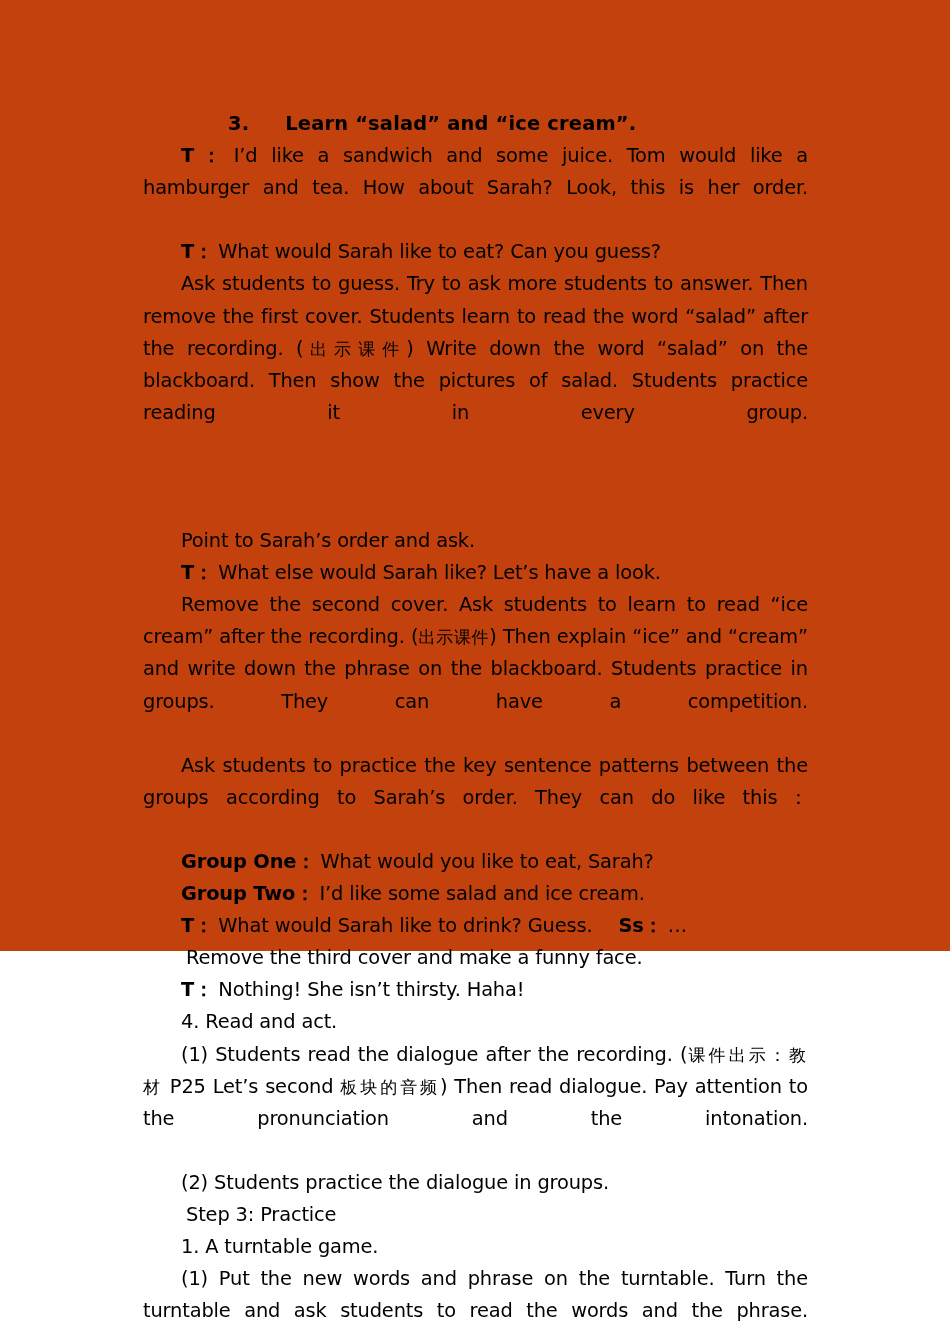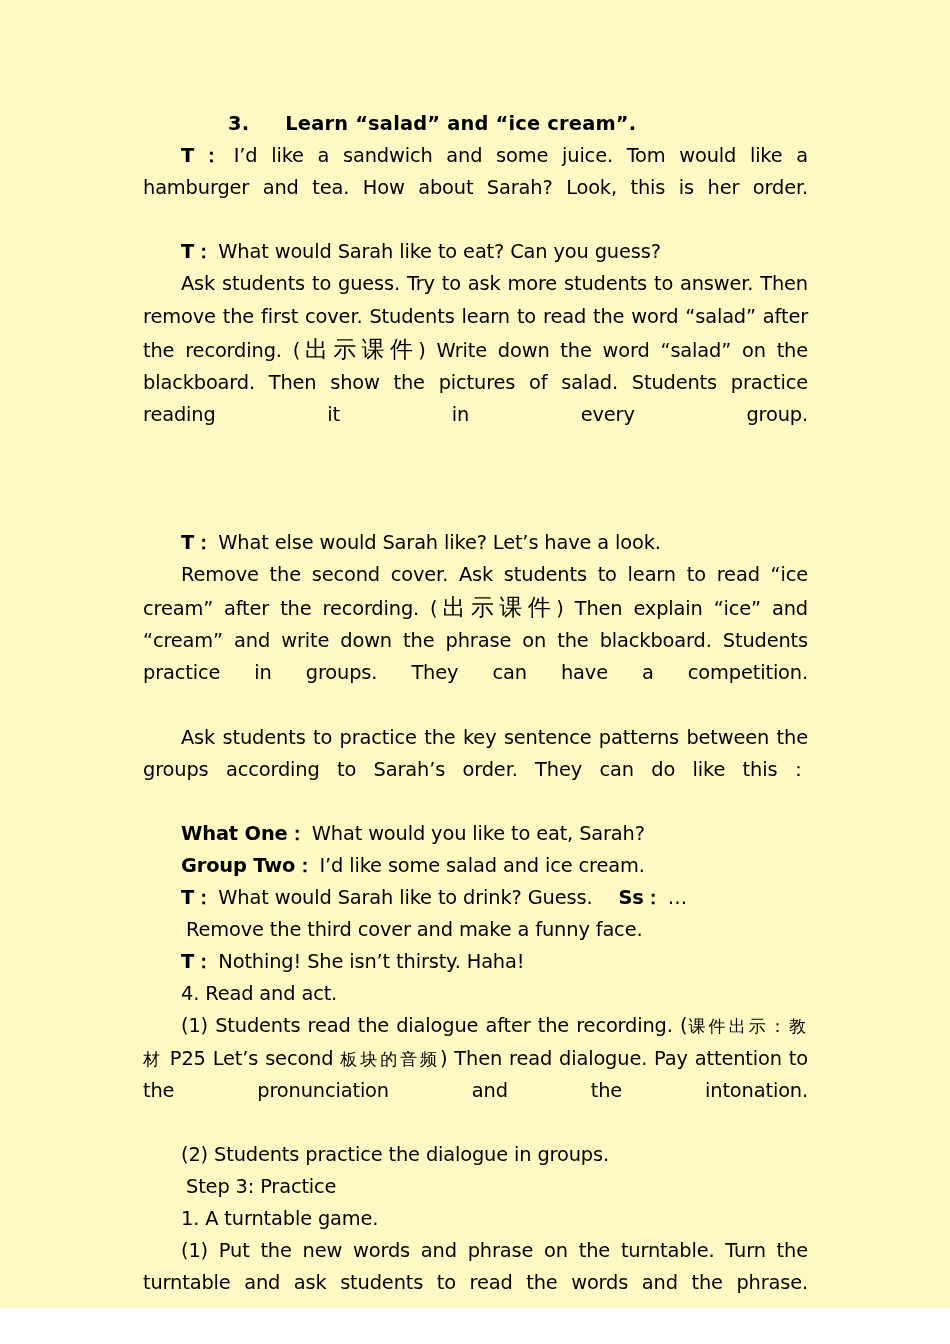--- a/index.html
+++ b/index.html
@@ -11,22 +11,22 @@
     width: 950px;
     height: 1344px;
     overflow: hidden;
     font-family: "DejaVu Sans", sans-serif;
     color: #000000;
   }
 
   #page {
     position: relative;
     width: 950px;
-    height: 1308px;
-    background: #fef9c3;
+    height: 951px;
+    background: #c2410c;
     box-sizing: border-box;
   }
 
   #doc-body {
     position: absolute;
     left: 143px;
     top: 108px;
     width: 665px;
   }
 
@@ -94,21 +94,21 @@
     width: 5px;
   }
   .gap-wide {
     display: inline-block;
     width: 26px;
   }
 
   
   .cn {
     font-family: "DejaVu Serif", "Liberation Serif", serif;
-    font-size: 23px;
+    font-size: 17px;
     letter-spacing: 0.5px;
   }
   .cn-sp {
     font-family: "DejaVu Serif", "Liberation Serif", serif;
     font-size: 17px;
     letter-spacing: 2px;
   }
 </style>
 </head>
 <body>
@@ -119,28 +119,29 @@
     <p class="p head-num nojustify"><span>3.</span><span class="tabgap"></span><span>Learn “salad” and “ice cream”.</span></p>
 
     <p class="p indent just"><span class="lbl">T：</span><span class="lbl-sp"></span><span>I’d like a sandwich and some juice. Tom would like a hamburger and tea. How about Sarah? Look, this is her order.</span></p>
 
     <p class="p indent nojustify"><span class="lbl">T：</span><span class="lbl-sp"></span><span>What would Sarah like to eat? Can you guess?</span></p>
 
     <p class="p indent just"><span>Ask students to guess. Try to ask more students to answer. Then remove the first cover. Students learn to read the word “salad” after the recording. (</span><span class="cn">出示课件</span><span>) Write down the word “salad” on the blackboard. Then show the pictures of salad. Students practice reading it in every group.</span></p>
 
     <div class="spacer"></div>
 
+    <p class="p indent nojustify"><span>Point to Sarah’s order and ask.</span></p>
 
     <p class="p indent nojustify"><span class="lbl">T：</span><span class="lbl-sp"></span><span>What else would Sarah like? Let’s have a look.</span></p>
 
     <p class="p indent just"><span>Remove the second cover. Ask students to learn to read “ice cream” after the recording. (</span><span class="cn">出示课件</span><span>) Then  explain “ice” and “cream” and write down the phrase on the blackboard. Students practice in groups. They can have a competition.</span></p>
 
     <p class="p indent just"><span>Ask students to practice the key sentence patterns between the groups according to Sarah’s order. They can do like this：</span></p>
 
-    <p class="p indent nojustify"><span class="lbl">What One：</span><span class="lbl-sp"></span><span>What would you like to eat, Sarah?</span></p>
+    <p class="p indent nojustify"><span class="lbl">Group One：</span><span class="lbl-sp"></span><span>What would you like to eat, Sarah?</span></p>
 
     <p class="p indent nojustify"><span class="lbl">Group Two：</span><span class="lbl-sp"></span><span>I’d like some salad and ice cream.</span></p>
 
     <p class="p indent nojustify"><span class="lbl">T：</span><span class="lbl-sp"></span><span>What would Sarah like to drink? Guess.</span><span class="gap-wide"></span><span class="lbl">Ss：</span><span class="lbl-sp"></span><span>…</span></p>
 
     <p class="p noindent nojustify"><span>Remove the third cover and make a funny face.</span></p>
 
     <p class="p indent nojustify"><span class="lbl">T：</span><span class="lbl-sp"></span><span>Nothing! She isn’t thirsty. Haha!</span></p>
 
     <p class="p indent nojustify bold"><span>4. Read and act.</span></p>

